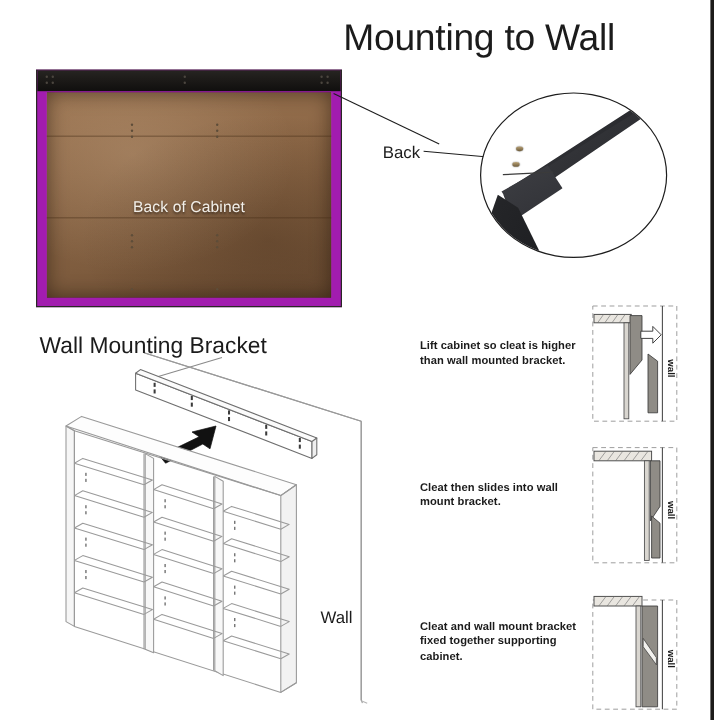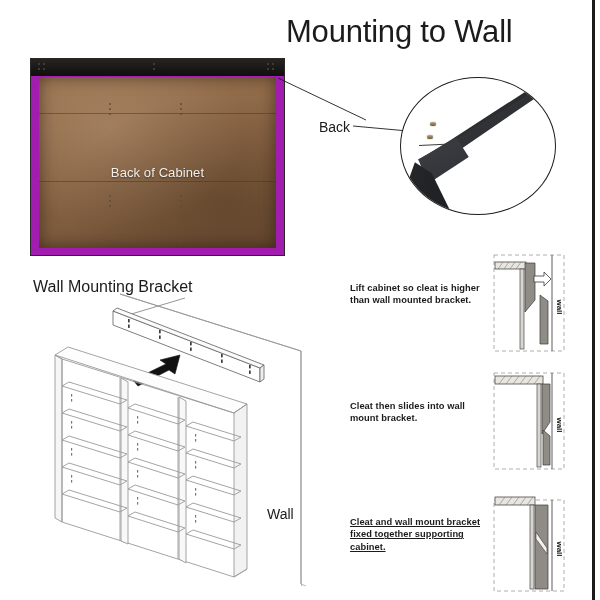--- a/index.html
+++ b/index.html
@@ -151,21 +151,21 @@
 
   
   .iso-wrap {
     position: absolute;
     left: 20px; top: 278px;
     width: 320px; height: 312px;
   }
   .iso-label-bracket {
     position: absolute;
     left: 13px; top: 0px;
-    font-size: 16px;
+    font-size: 19px;
     color: #1b1b1b;
     white-space: nowrap;
   }
   .iso-label-wall {
     position: absolute;
     left: 247px; top: 228px;
     font-size: 14px;
     color: #1b1b1b;
   }
 
@@ -185,21 +185,21 @@
   .step-text {
     position: absolute;
     left: 6px; top: 34px;
     width: 135px;
     font-size: 9.3px;
     font-weight: 700;
     line-height: 1.33;
     color: #1b1b1b;
     letter-spacing: 0.05px;
   }
-  .step.s3 .step-text { top: 28px; text-decoration: underline; }
+  .step.s3 .step-text { top: 28px; }
   .step-fig {
     position: absolute;
     left: 146px; top: 4px;
     width: 80px; height: 104px;
   }
 </style>
 </head>
 <body>
 
 <div id="page">

